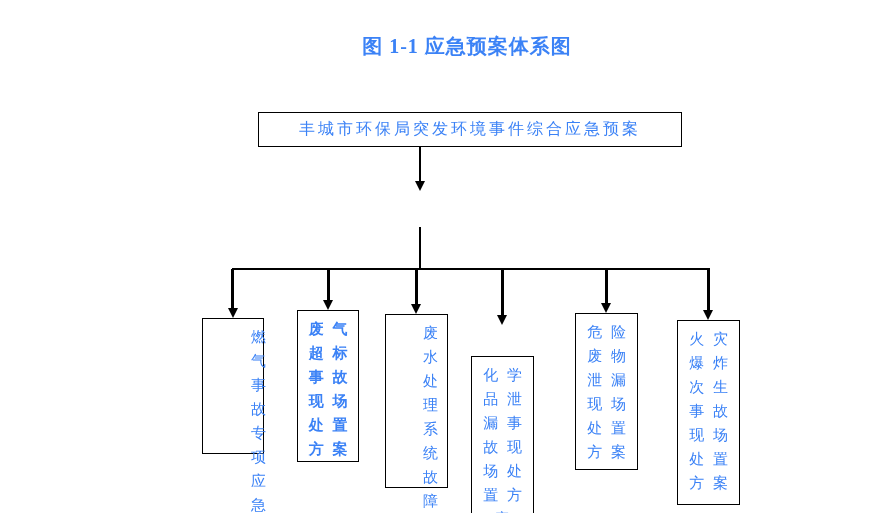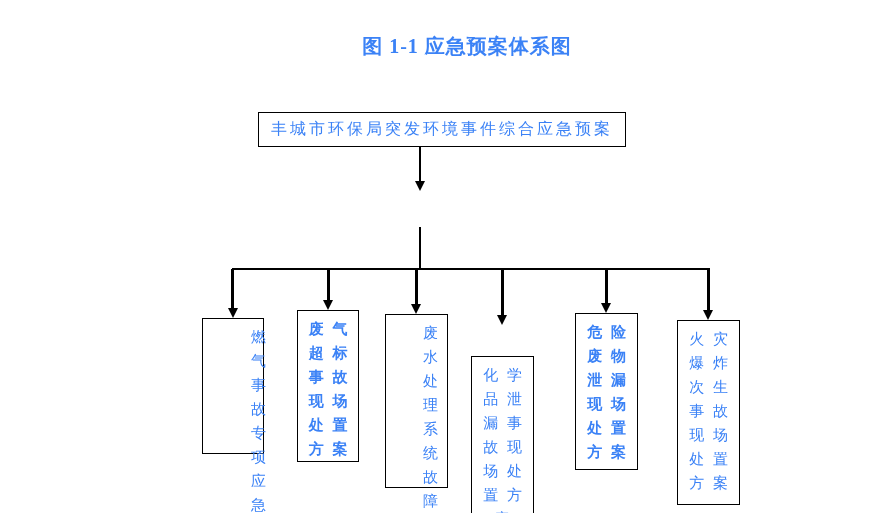--- a/index.html
+++ b/index.html
@@ -27,21 +27,21 @@
     position: absolute;
     border: 1px solid #000000;
     display: flex;
     align-items: center;
     justify-content: center;
     font-size: 16px;
     letter-spacing: 3px;
     text-align: center;
     background: #ffffff;
   }
-  .lv1 { left: 258px; top: 112px; width: 368px; height: 35px; }
+  .lv1 { left: 258px; top: 112px; width: 424px; height: 35px; }
   .lv2 { left: 238px; top: 190px; width: 452px; height: 37px; }
   .line { position: absolute; background: #000000; }
   .arrowhead {
     position: absolute;
     width: 0; height: 0;
     border-left: 5px solid transparent;
     border-right: 5px solid transparent;
     border-top: 10px solid #000000;
   }
   .child {
@@ -72,21 +72,21 @@
   .h4 { left: 497px; top: 315px; }
   .s5 { left: 605px; top: 269px; width: 3px; height: 36px; }
   .h5 { left: 601px; top: 303px; }
   .s6 { left: 707px; top: 269px; width: 3px; height: 43px; }
   .h6 { left: 703px; top: 310px; }
   
   .c1 { left: 202px; top: 318px; width: 62px; height: 136px; padding-left: 48px; }
   .c2 { left: 297px; top: 310px; width: 62px; height: 152px; font-weight: bold; }
   .c3 { left: 385px; top: 314px; width: 63px; height: 174px; padding-left: 28px; }
   .c4 { left: 471px; top: 325px; width: 63px; height: 180px; margin-top: 31px; }
-  .c5 { left: 575px; top: 313px; width: 63px; height: 157px; font-weight: bold; }
+  .c5 { left: 575px; top: 313px; width: 63px; height: 157px; }
   .c6 { left: 677px; top: 320px; width: 63px; height: 185px; }
 </style>
 </head>
 <body>
 
 <div class="canvas">
 
   <div class="title">图 1-1 应急预案体系图</div>
 
   <div class="box lv1">丰城市环保局突发环境事件综合应急预案</div>

